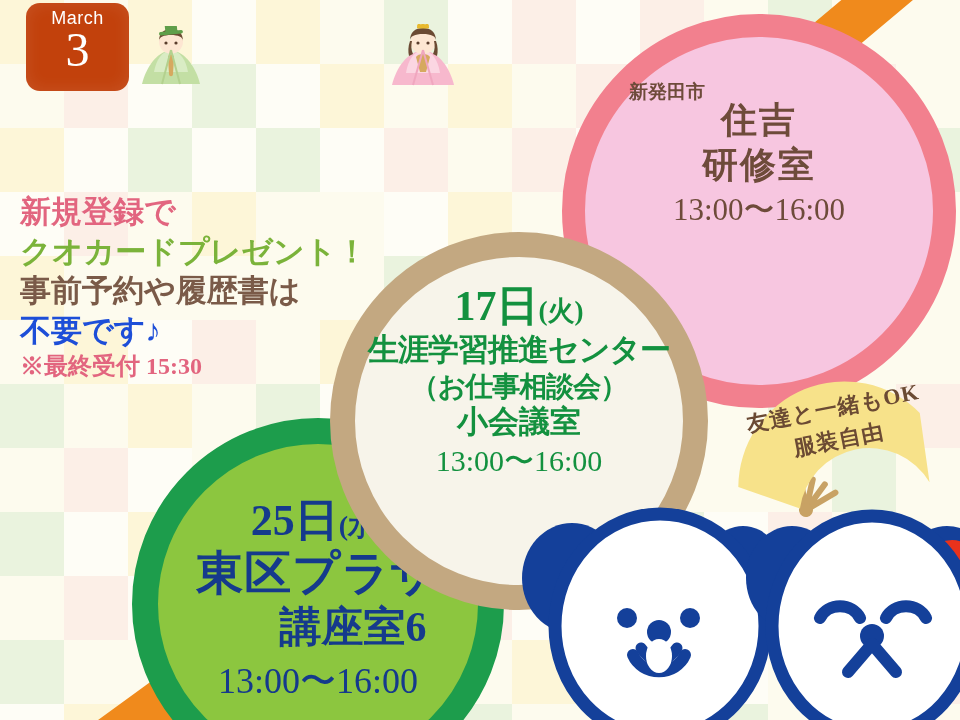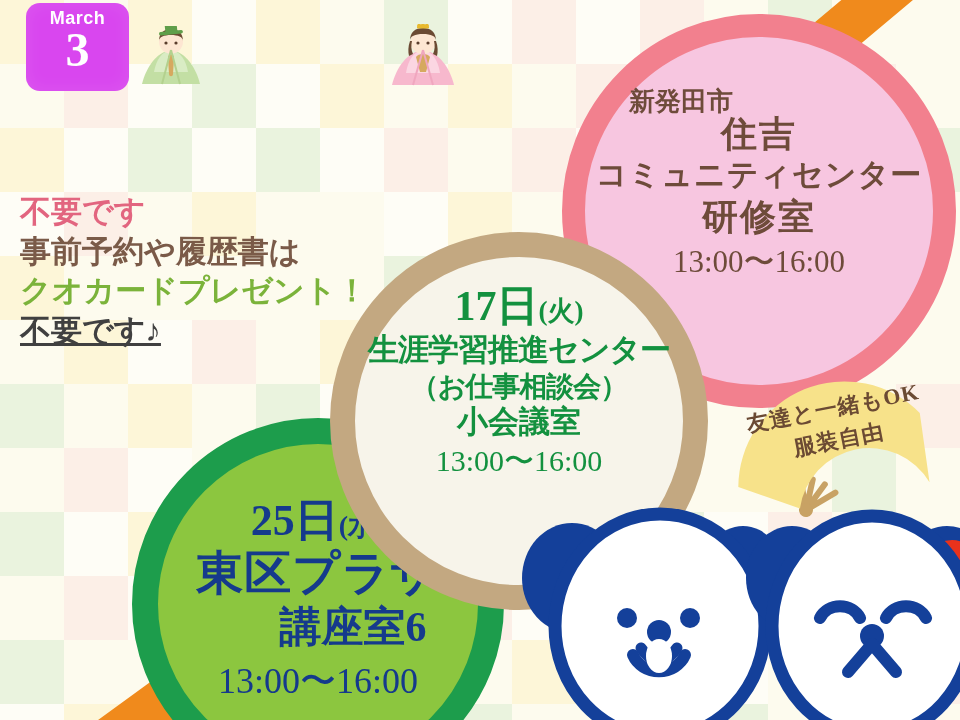--- a/index.html
+++ b/index.html
@@ -44,21 +44,21 @@
   .mag-inner{
     position:absolute;left:0;right:0;
     display:flex;flex-direction:column;align-items:center;
     text-align:center;line-height:1.12;
   }
 
   
   #circle-pink .mag-inner{top:36px;color:#6e4b3a;}
   .p-day{font-size:45px;font-weight:bold;color:#4a3128;letter-spacing:0px;}
   .p-day .wd{font-size:28px;}
-  .p-city{font-size:26px;font-weight:bold;align-self:flex-start;margin-left:44px;margin-top:14px;}
+  .p-city{font-size:19px;font-weight:bold;align-self:flex-start;margin-left:44px;margin-top:8px;}
   .p-place1{font-size:36px;font-weight:bold;margin-top:-2px;letter-spacing:2px;}
   .p-place2{font-size:31px;font-weight:bold;margin-top:4px;letter-spacing:1px;}
   .p-place3{font-size:36px;font-weight:bold;margin-top:4px;letter-spacing:2px;}
   .p-time{font-size:31px;margin-top:8px;letter-spacing:0px;}
 
   
   #circle-tan .mag-inner{top:26px;color:#13913f;}
   .t-day{font-size:42px;font-weight:bold;letter-spacing:0px;}
   .t-day .wd{font-size:27px;}
   .t-city{font-size:31px;font-weight:bold;margin-top:12px;}
@@ -321,39 +321,38 @@
       <div class="g-place1">東区プラザ</div>
       <div class="g-place2">講座室6</div>
       <div class="g-time">13:00〜16:00</div>
     </div>
   </div>
 
   <div class="mag" id="circle-pink" style="border-color: rgb(242, 128, 142); background: rgb(247, 198, 224);">
     <div class="mag-inner" style="color: rgb(110, 75, 58);">
       <div class="p-city">新発田市</div>
       <div class="p-place1">住吉</div>
-      <div class="p-place2">コミュニティセンター</div>
       <div class="p-place3">研修室</div>
       <div class="p-time">13:00〜16:00</div>
     </div>
   </div>
 
   <div class="mag" id="circle-tan" style="border-color: rgb(195, 168, 129); background: rgb(247, 244, 234);">
     <div class="mag-inner" style="color: rgb(19, 145, 63);">
       <div class="t-day">
         <span>17日</span><span class="wd">(火)</span>
       </div>
       <div class="t-place1">生涯学習推進センター</div>
       <div class="t-place2">（お仕事相談会）</div>
       <div class="t-place3">小会議室</div>
       <div class="t-time">13:00〜16:00</div>
     </div>
   </div>
 
-  <div id="march-badge" style="background: #d946ef; font-weight: bold;">
+  <div id="march-badge" style="background: #c2410c;">
     <div class="m-label">March</div>
     <div class="m-num">3</div>
   </div>
 
   <svg id="doll-male" width="66" height="62" viewBox="0 0 66 62" style="position:absolute;left:138px;top:26px;z-index:8;">
     <path d="M33 24 C18 26 8 42 4 58 L62 58 C58 42 48 26 33 24 Z" fill="#c3dfa4"></path>
     <path d="M33 24 C24 25 18 34 16 46 L50 46 C48 34 42 25 33 24 Z" fill="#d9ecc4"></path>
     <ellipse cx="33" cy="16" rx="12" ry="11.5" fill="#fde6d2"></ellipse>
     <path d="M21 15 C21 7 26 3 33 3 C40 3 45 7 45 15 C45 11 40 9 33 9 C26 9 21 11 21 15 Z" fill="#6b4a33"></path>
     <rect x="27" y="-2" width="12" height="9" rx="1.5" fill="#5f9e4a" transform="rotate(-6 33 2)"></rect>
@@ -377,24 +376,25 @@
     <circle cx="30" cy="19" r="1.6" fill="#5a3d2c"></circle>
     <circle cx="40" cy="19" r="1.6" fill="#5a3d2c"></circle>
     <path d="M28 33 C30 29 40 29 42 33 L38 48 L32 48 Z" fill="#d6a95f"></path>
     <path d="M35 26 L25 61" stroke="#f0a6bf" stroke-width="2" fill="none"></path>
     <path d="M35 26 L45 61" stroke="#f0a6bf" stroke-width="2" fill="none"></path>
   </svg>
 
 
 
   <div id="left-info">
-    <div class="li c-pink" style="color: rgb(226, 101, 127);">不要です</div>
+    <div class="li c-pink" style="color: rgb(226, 101, 127);">新規登録で</div>
+    <div class="li c-green" style="color: rgb(123, 179, 58);">クオカードプレゼント！</div>
     <div class="li c-brown" style="color: rgb(122, 90, 72);">事前予約や履歴書は</div>
-    <div class="li c-green" style="color: rgb(123, 179, 58);">クオカードプレゼント！</div>
-    <div class="li c-brown" style="color: #404040; text-decoration: underline;">不要です♪</div>
+    <div class="li c-brown" style="color: #1d4ed8;">不要です♪</div>
+    <div class="li note c-pink" style="color: rgb(226, 101, 127);">※最終受付 15:30</div>
   </div>
 
   <div id="fan">
     <svg width="208" height="160" viewBox="0 0 208 160">
       <g transform="rotate(-10 76 132)">
         <path d="M76 132 L58 108 M76 132 L66 102 M76 132 L76 100 M76 132 L88 103 M76 132 L99 110 M76 132 L108 120" stroke="#c8a264" stroke-width="6" stroke-linecap="round" fill="none"></path>
         <circle cx="76" cy="132" r="7" fill="#c8a264"></circle>
       </g>
       <path d="M6 96 A106 106 0 0 1 196 48 L196 118 A70 70 0 0 0 64 126 Z" fill="#f7e28a" transform="rotate(-8 100 86)"></path>
     </svg>

